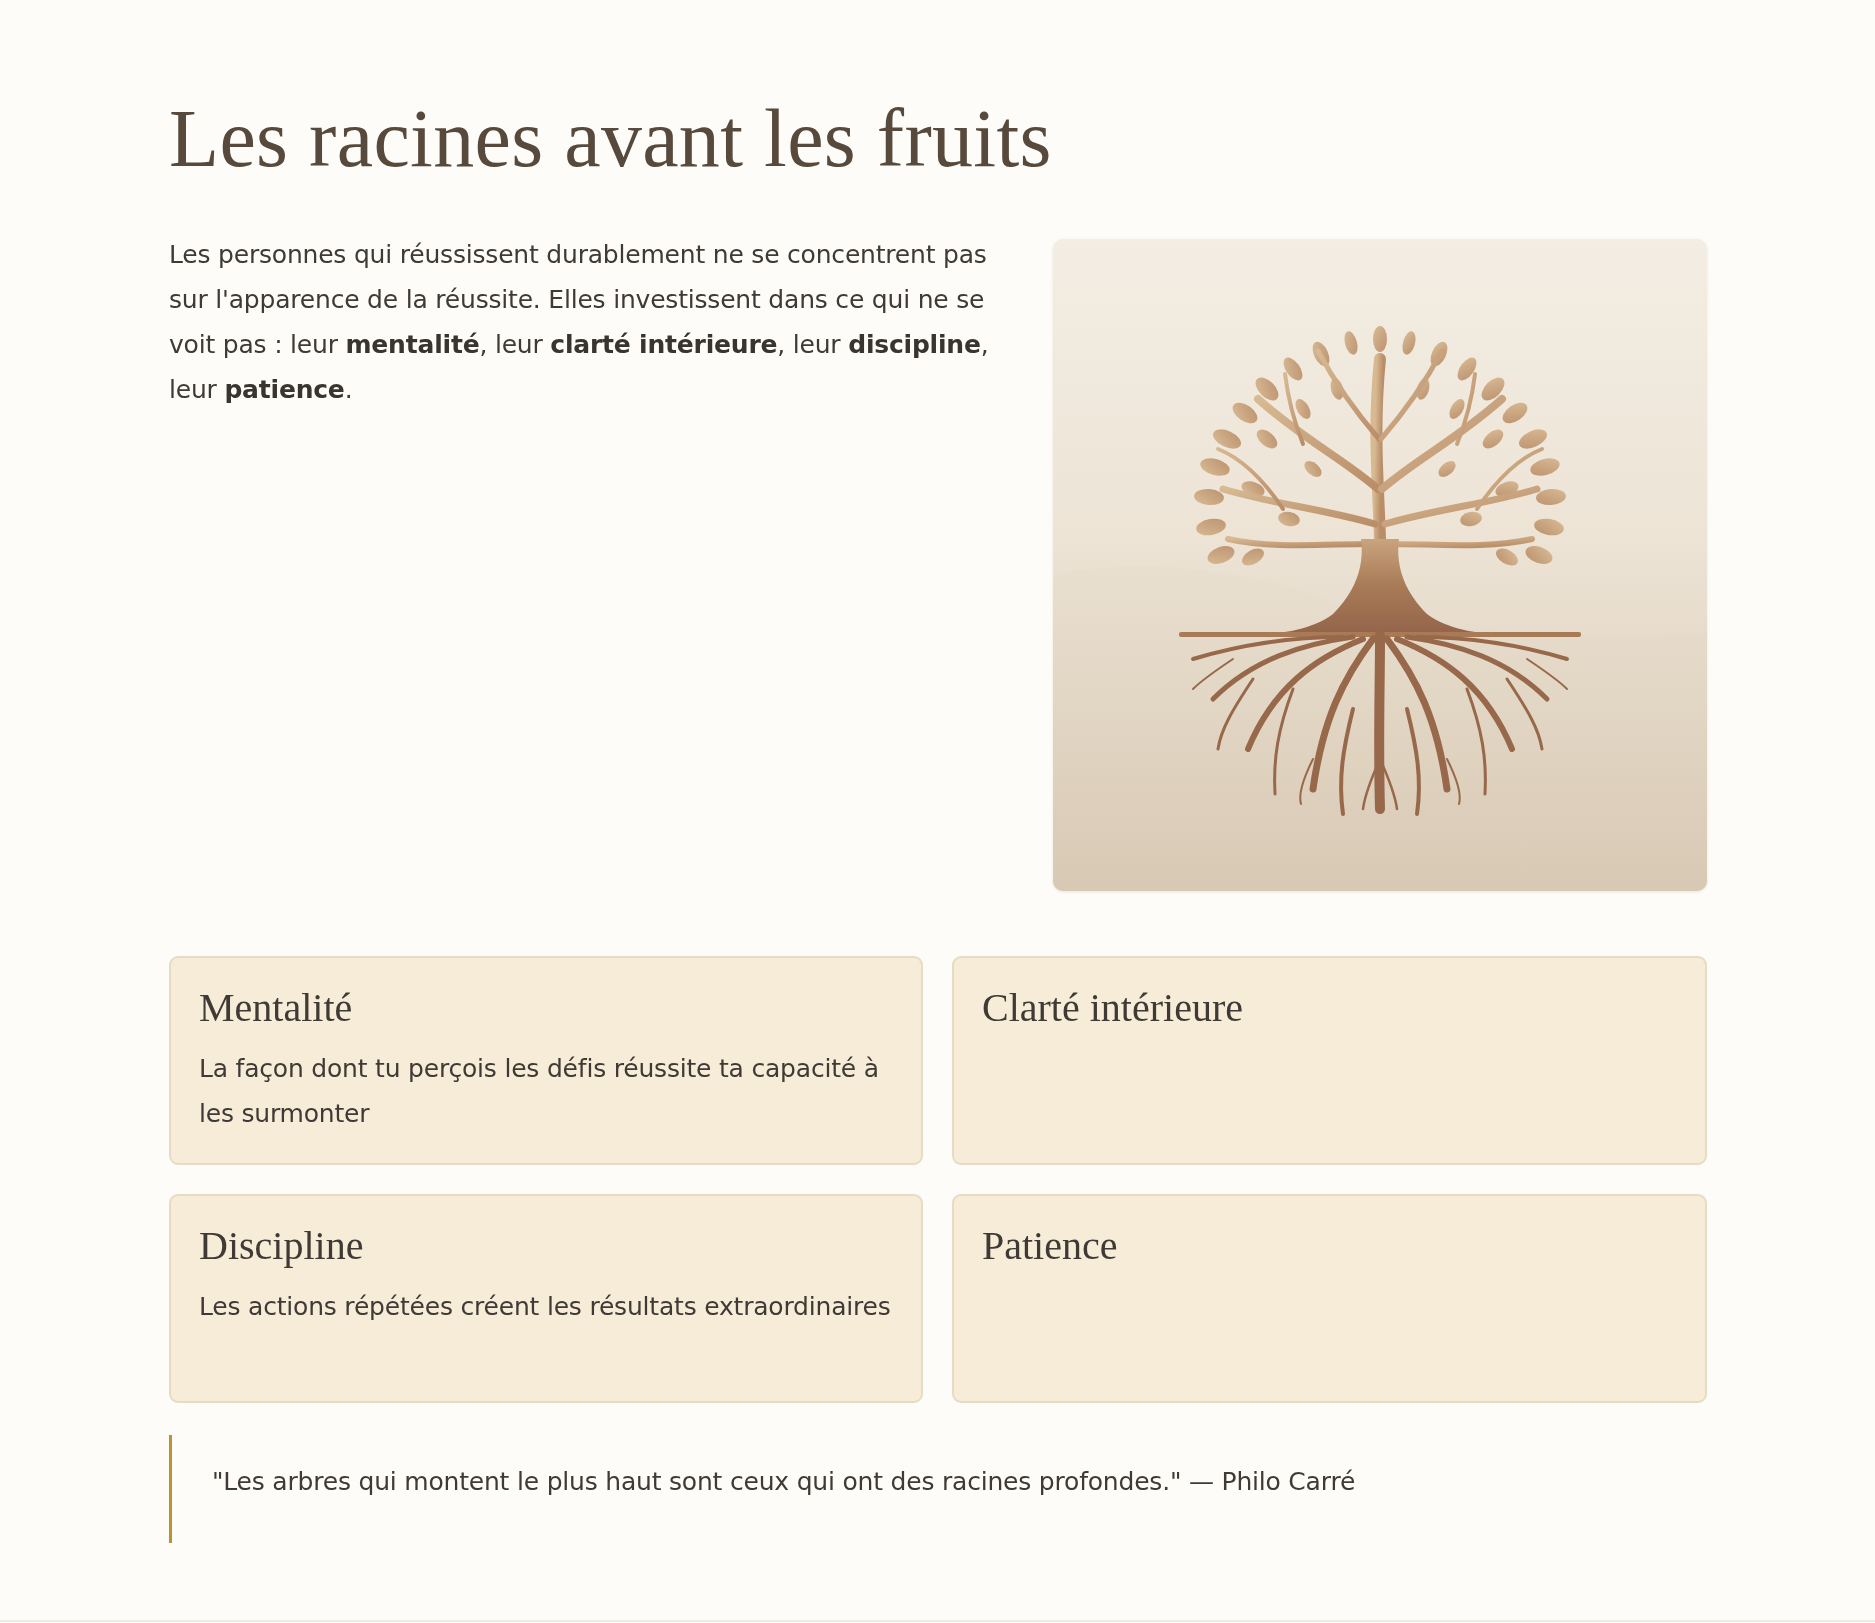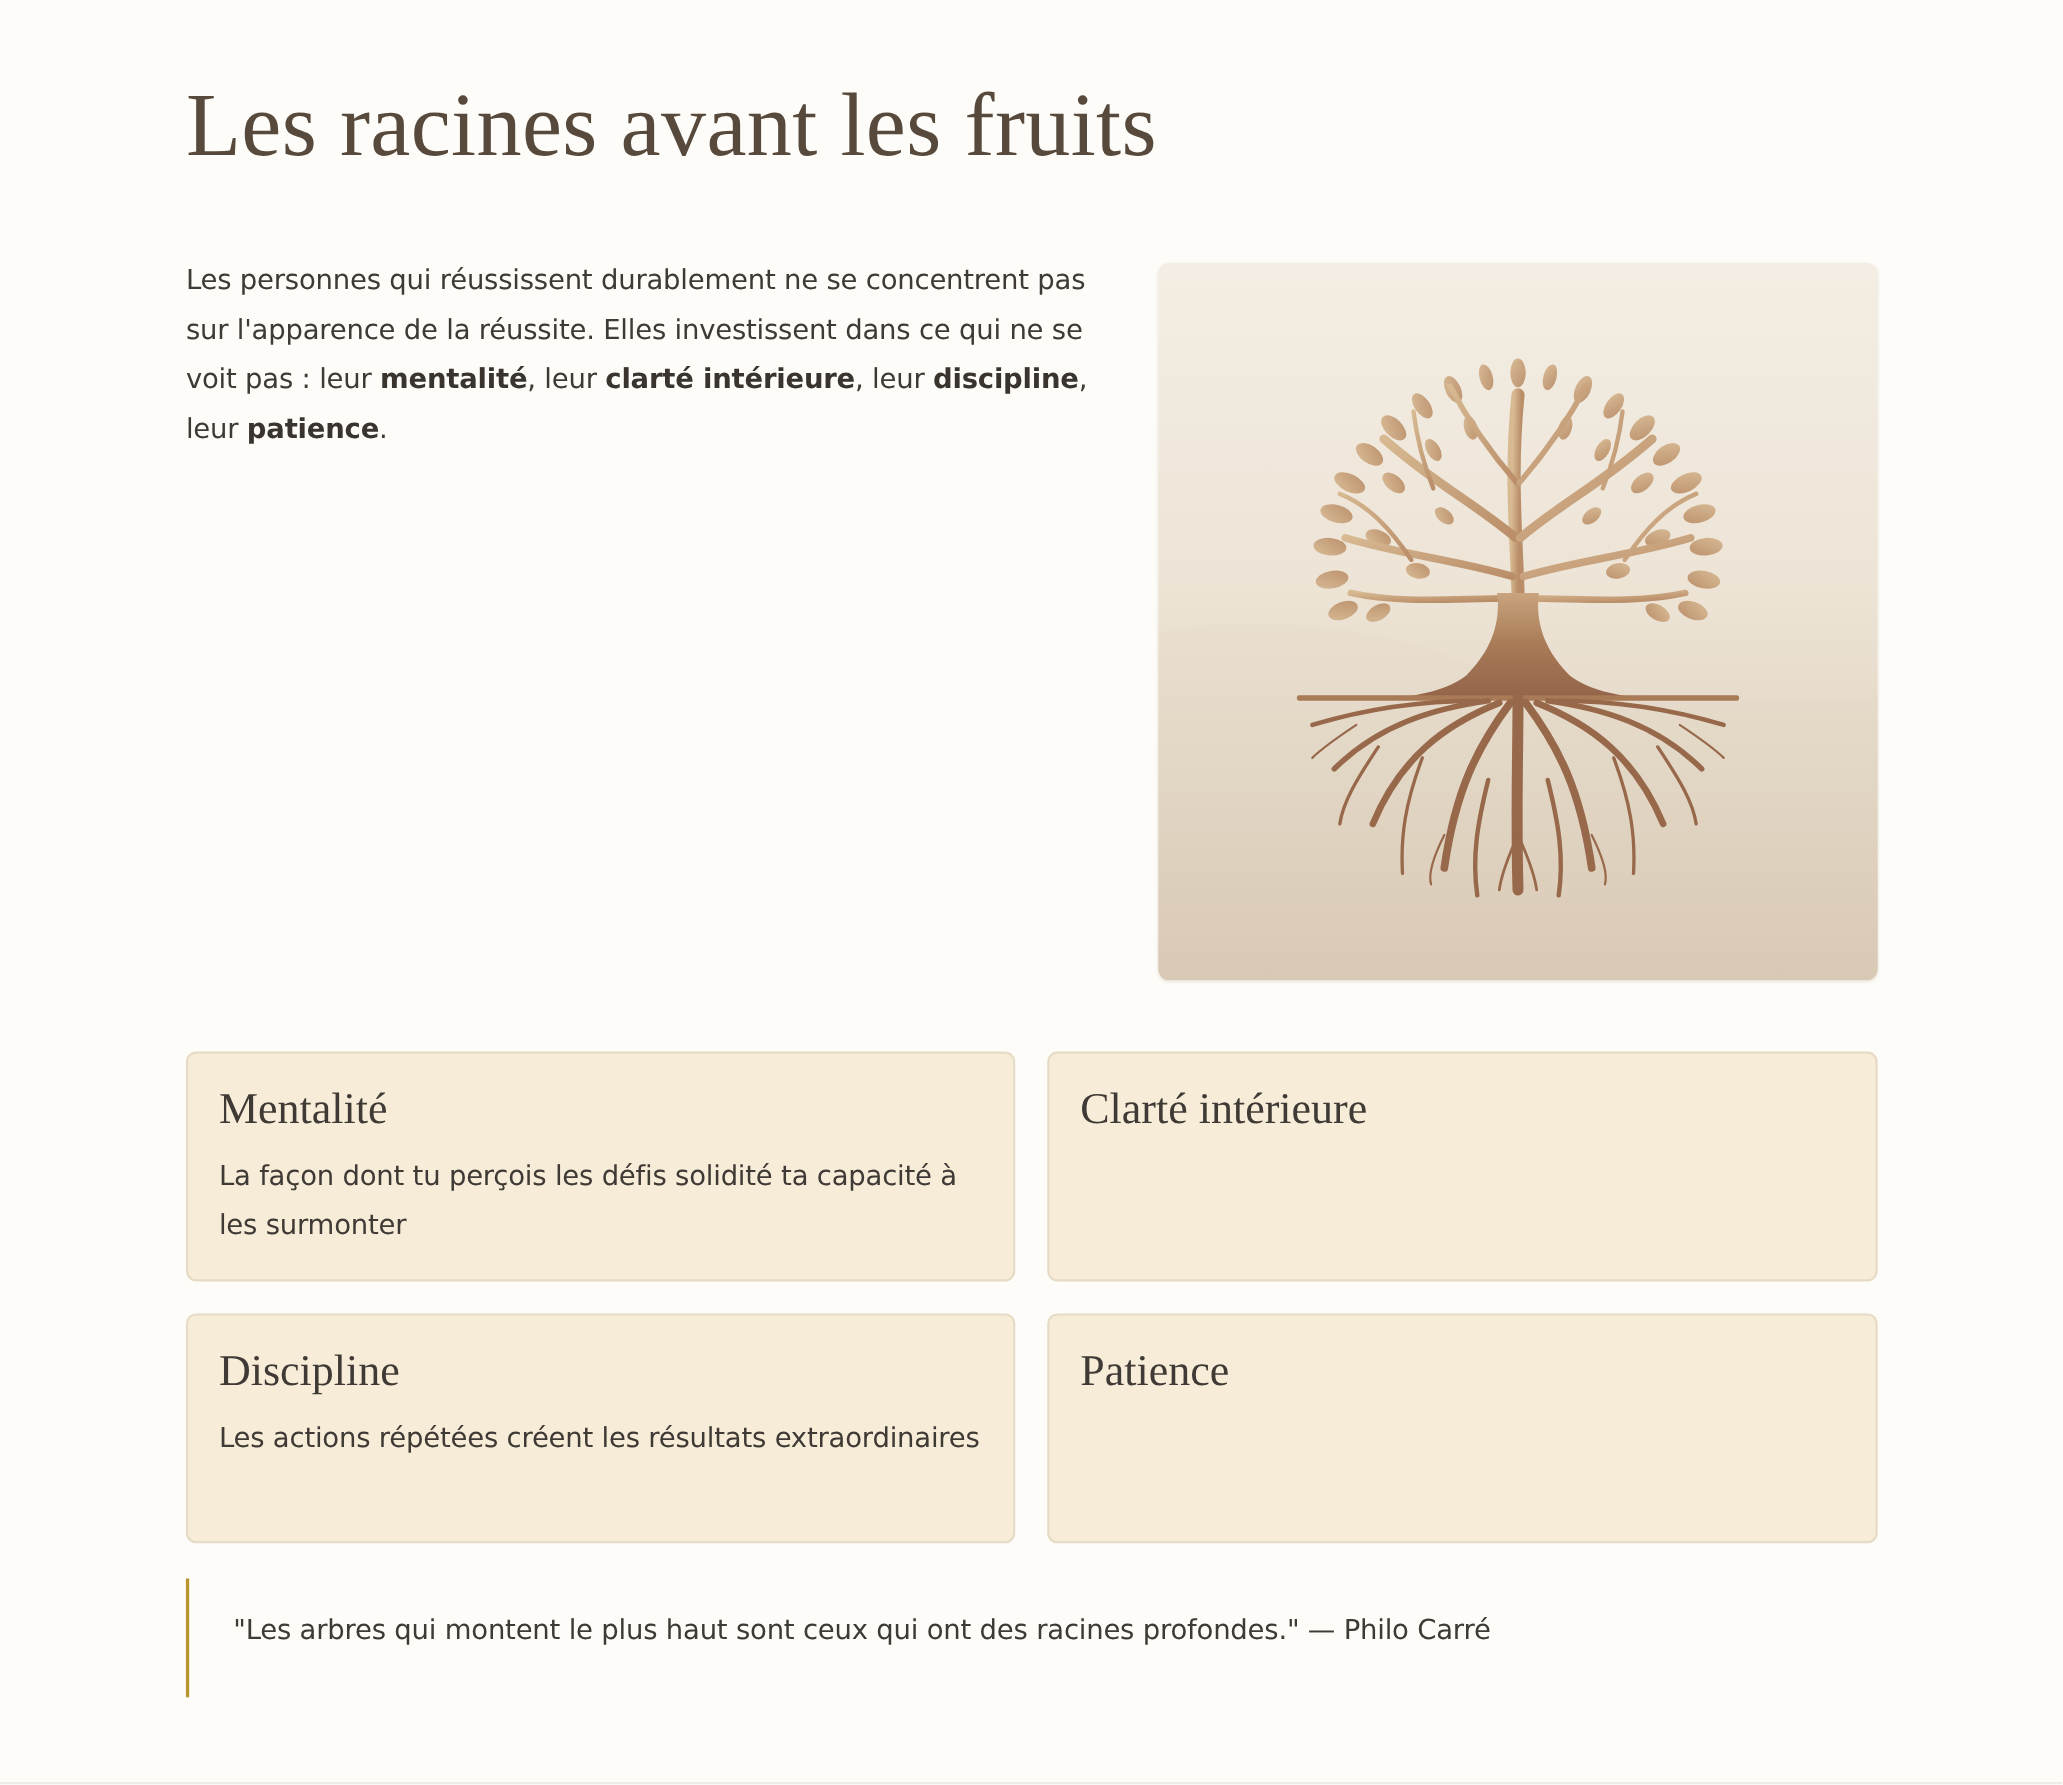--- a/index.html
+++ b/index.html
@@ -14,21 +14,21 @@
     }
     .page {
       position: absolute;
       left: 169px;
       top: 0;
       width: 1538px;
     }
     .title {
       position: absolute;
       left: 0;
-      top: 64px;
+      top: 89px;
       margin: 0;
       font-family: "Liberation Serif", "DejaVu Serif", serif;
       font-weight: 400;
       font-size: 82px;
       line-height: 100px;
       color: #574a3c;
       letter-spacing: 0.3px;
       white-space: nowrap;
     }
     .intro {
@@ -230,21 +230,21 @@
         <path d="M394 520 C 404 540, 409 555, 406 565" stroke-width="2"></path>
         <path d="M180 420 C 165 430, 150 440, 140 450" stroke-width="2"></path>
         <path d="M474 420 C 489 430, 504 440, 514 450" stroke-width="2"></path>
       </g>
     </svg>
   </div>
 
   <div class="cards">
     <div class="card">
       <h3>Mentalité</h3>
-      <p>La façon dont tu perçois les défis solidité ta capacité à les surmonter</p>
+      <p>La façon dont tu perçois les défis réussite ta capacité à les surmonter</p>
     </div>
     <div class="card">
       <h3>Clarté intérieure</h3>
     </div>
     <div class="card">
       <h3>Discipline</h3>
       <p>Les actions répétées créent les résultats extraordinaires</p>
     </div>
     <div class="card">
       <h3>Patience</h3>

